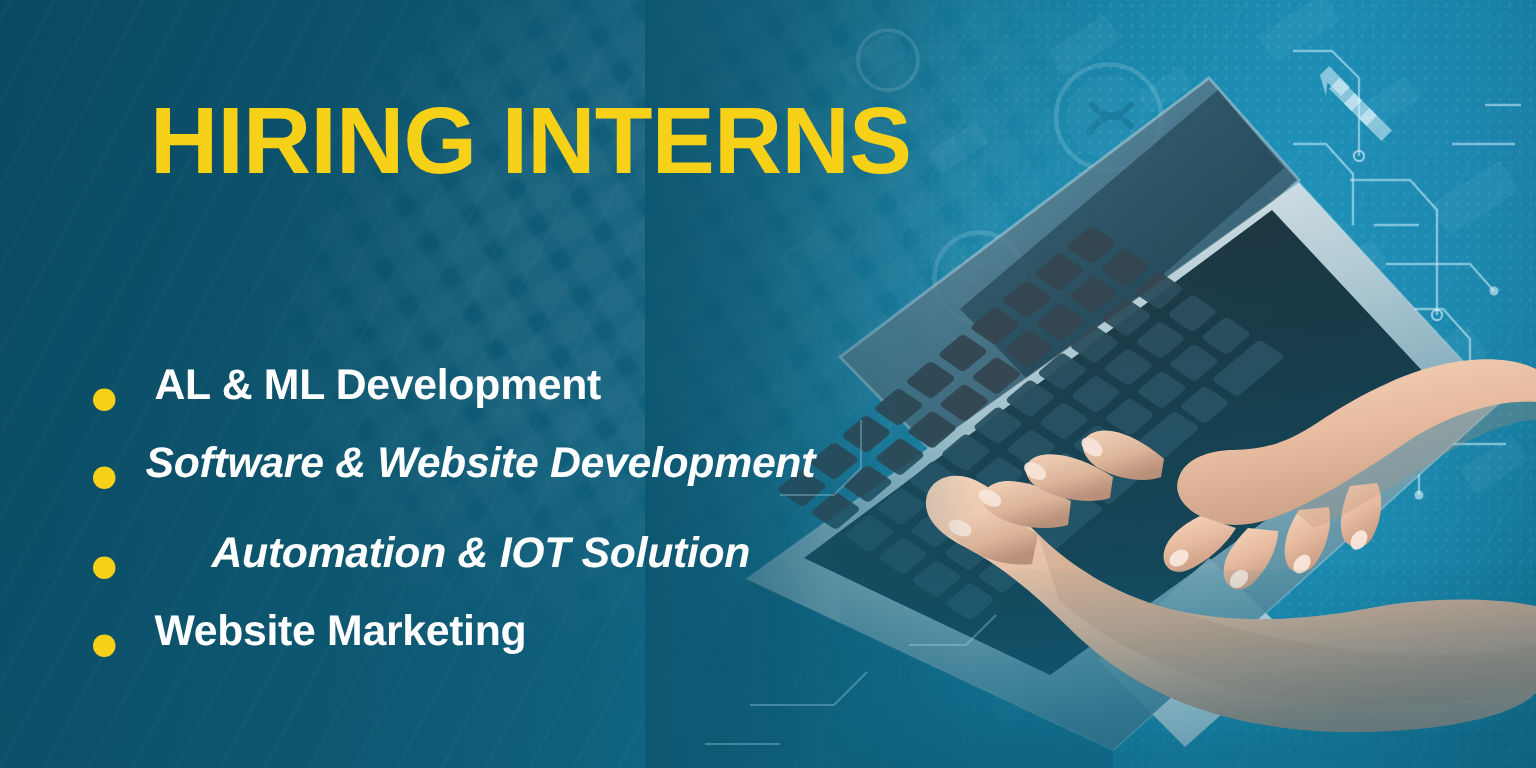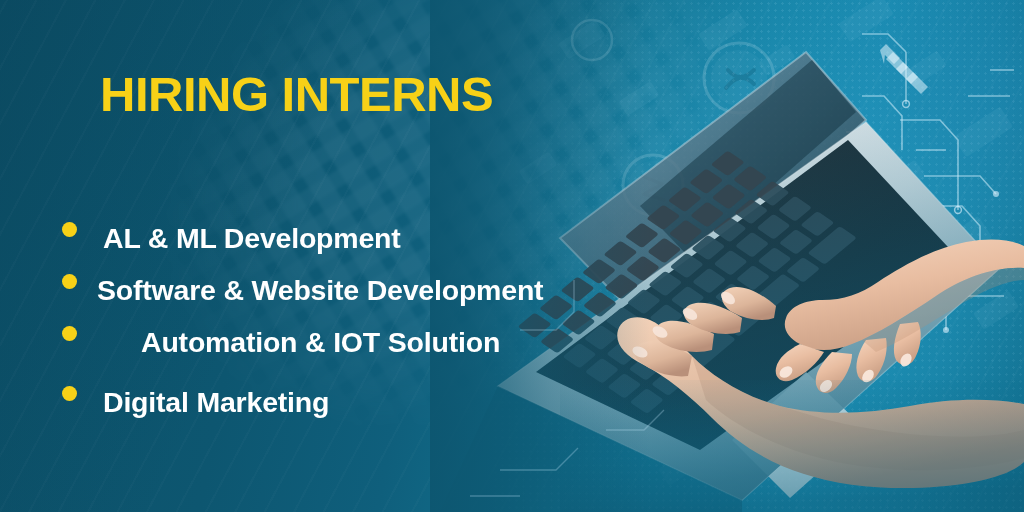--- a/index.html
+++ b/index.html
@@ -94,61 +94,61 @@
 
   
   .art { position: absolute; inset: 0; }
 
   
   .headline {
     position: absolute;
     left: 100px;
     top: 62px;
     color: #f7d117;
-    font-size: 49px;
+    font-size: 63px;
     font-weight: 700;
     line-height: 65px;
     letter-spacing: -0.5px;
     font-family: "Liberation Sans", sans-serif;
     text-transform: uppercase;
     white-space: nowrap;
   }
   .headline .ln { display: block; }
 
   .roles {
     position: absolute;
     left: 62px;
     top: 222px;
     margin: 0;
     padding: 0;
     list-style: none;
   }
   .role-item {
     display: flex;
-    align-items: flex-start;
+    align-items: flex-end;
     height: 52px;
   }
   .role-item.gap-extra { height: 60px; gap: 44px; }
   .bullet {
     width: 15px;
     height: 15px;
     border-radius: 50%;
     background: #f7d117;
     flex: 0 0 15px;
   }
   .role-label {
     color: #ffffff;
     font-size: 28.5px;
     font-weight: 700;
     letter-spacing: -0.2px;
     white-space: nowrap;
     font-family: "Liberation Sans", sans-serif;
   }
   .role-item .role-label { margin-left: 26px; }
-  .role-item.tight .role-label { margin-left: 20px; }
+  .role-item.tight .role-label { margin-left: 20px; font-style: italic; }
 </style>
 </head>
 <body>
 
 <div id="banner">
 
   <div class="bg-base"></div>
   <div class="bg-glow"></div>
   <div class="bg-sweep"></div>
   <div class="bg-stripes"></div>
@@ -432,17 +432,17 @@
     <li class="role-item tight">
       <span class="bullet"></span>
       <span class="role-label">Software &amp; Website Development</span>
     </li>
     <li class="role-item tight gap-extra">
       <span class="bullet"></span>
       <span class="role-label">Automation &amp; IOT Solution</span>
     </li>
     <li class="role-item">
       <span class="bullet"></span>
-      <span class="role-label">Digital Marketing</span>
+      <span class="role-label">Website Marketing</span>
     </li>
   </ul>
 
 </div>
 
 </body></html>

